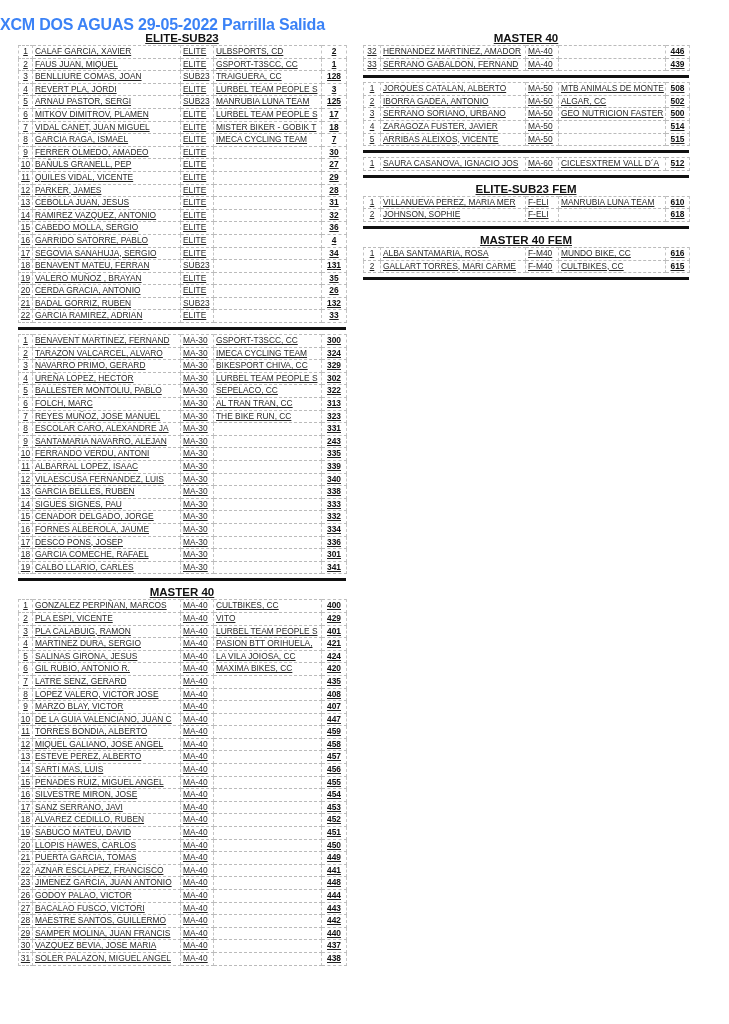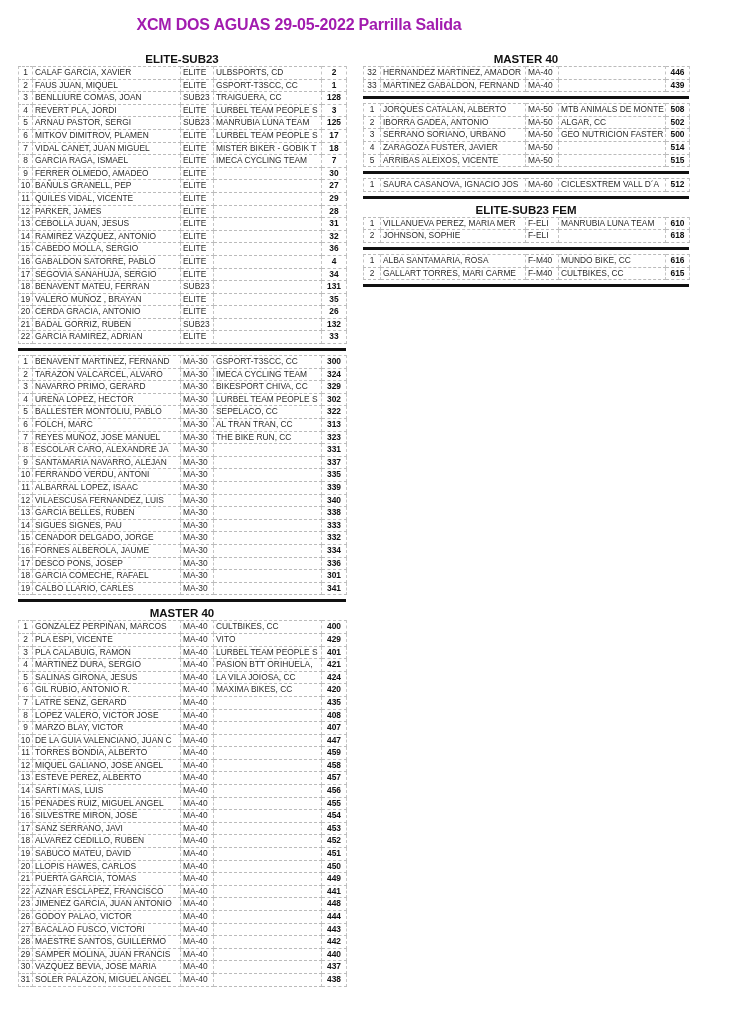--- a/index.html
+++ b/index.html
@@ -1,23 +1,23 @@
 <!DOCTYPE html>
 <html><head>
 <meta charset="utf-8">
 <style>
   * { box-sizing: border-box; margin: 0; padding: 0; }
   html, body { width: 729px; height: 1024px; background: #ffffff; overflow: hidden; }
   body { position: relative; font-family: "Liberation Sans", sans-serif; color: #222; }
   .title {
-    position: absolute; top: 16px; left: 0; width: 598px; text-align: center;
+    position: absolute; top: 16px; left: 0; width: 598px; 
     font-family: "Liberation Sans", sans-serif; font-weight: bold; font-size: 16px;
-    color: #a21caf; letter-spacing: -0.2px;
+    color: #3b82f6; letter-spacing: -0.2px;
   }
-  .col { position: absolute; top: 52px; }
+  .col { position: absolute; top: 31px; text-decoration: underline; }
   .col.left { left: 18px; width: 328px; }
   .col.right { left: 363px; width: 326px; }
   .section { margin-bottom: 0; }
   .sec-title {
     text-align: center; font-weight: bold; font-size: 11.5px; line-height: 13px;
     color: #111; height: 14px; padding-top: 1px;
   }
   table { border-collapse: collapse; width: 100%; table-layout: fixed; }
   td {
     font-size: 8.4px; line-height: 11.6px; height: 12.6px; padding: 0 2px;
@@ -148,21 +148,21 @@
           </tr>
           <tr>
             <td class="num">15</td>
             <td class="name">CABEDO MOLLA, SERGIO</td>
             <td class="cat">ELITE</td>
             <td class="team"></td>
             <td class="dorsal">36</td>
           </tr>
           <tr>
             <td class="num">16</td>
-            <td class="name">GABALDON SATORRE, PABLO</td>
+            <td class="name">GARRIDO SATORRE, PABLO</td>
             <td class="cat">ELITE</td>
             <td class="team"></td>
             <td class="dorsal">4</td>
           </tr>
           <tr>
             <td class="num">17</td>
             <td class="name">SEGOVIA SANAHUJA, SERGIO</td>
             <td class="cat">ELITE</td>
             <td class="team"></td>
             <td class="dorsal">34</td>
@@ -270,21 +270,21 @@
             <td class="name">ESCOLAR CARO, ALEXANDRE JA</td>
             <td class="cat">MA-30</td>
             <td class="team"></td>
             <td class="dorsal">331</td>
           </tr>
           <tr>
             <td class="num">9</td>
             <td class="name">SANTAMARIA NAVARRO, ALEJAN</td>
             <td class="cat">MA-30</td>
             <td class="team"></td>
-            <td class="dorsal">337</td>
+            <td class="dorsal">243</td>
           </tr>
           <tr>
             <td class="num">10</td>
             <td class="name">FERRANDO VERDU, ANTONI</td>
             <td class="cat">MA-30</td>
             <td class="team"></td>
             <td class="dorsal">335</td>
           </tr>
           <tr>
             <td class="num">11</td>
@@ -585,21 +585,21 @@
         <tbody>
           <tr>
             <td class="num">32</td>
             <td class="name">HERNANDEZ MARTINEZ, AMADOR</td>
             <td class="cat">MA-40</td>
             <td class="team"></td>
             <td class="dorsal">446</td>
           </tr>
           <tr>
             <td class="num">33</td>
-            <td class="name">MARTINEZ GABALDON, FERNAND</td>
+            <td class="name">SERRANO GABALDON, FERNAND</td>
             <td class="cat">MA-40</td>
             <td class="team"></td>
             <td class="dorsal">439</td>
           </tr>
         </tbody>
       </table>
       <div class="sep"></div>
     </div>
     <div class="section">
       <table>
@@ -694,20 +694,21 @@
             <td class="name">JOHNSON, SOPHIE</td>
             <td class="cat">F-ELI</td>
             <td class="team"></td>
             <td class="dorsal">618</td>
           </tr>
         </tbody>
       </table>
       <div class="sep"></div>
     </div>
     <div class="section">
+      <div class="sec-title">MASTER 40 FEM</div>
       <table>
         <colgroup>
           <col style="width: 17px;">
           <col style="width: 145px;">
           <col style="width: 33px;">
           <col style="width: 107px;">
           <col style="width: 24px;">
         </colgroup>
         <tbody>
           <tr>

